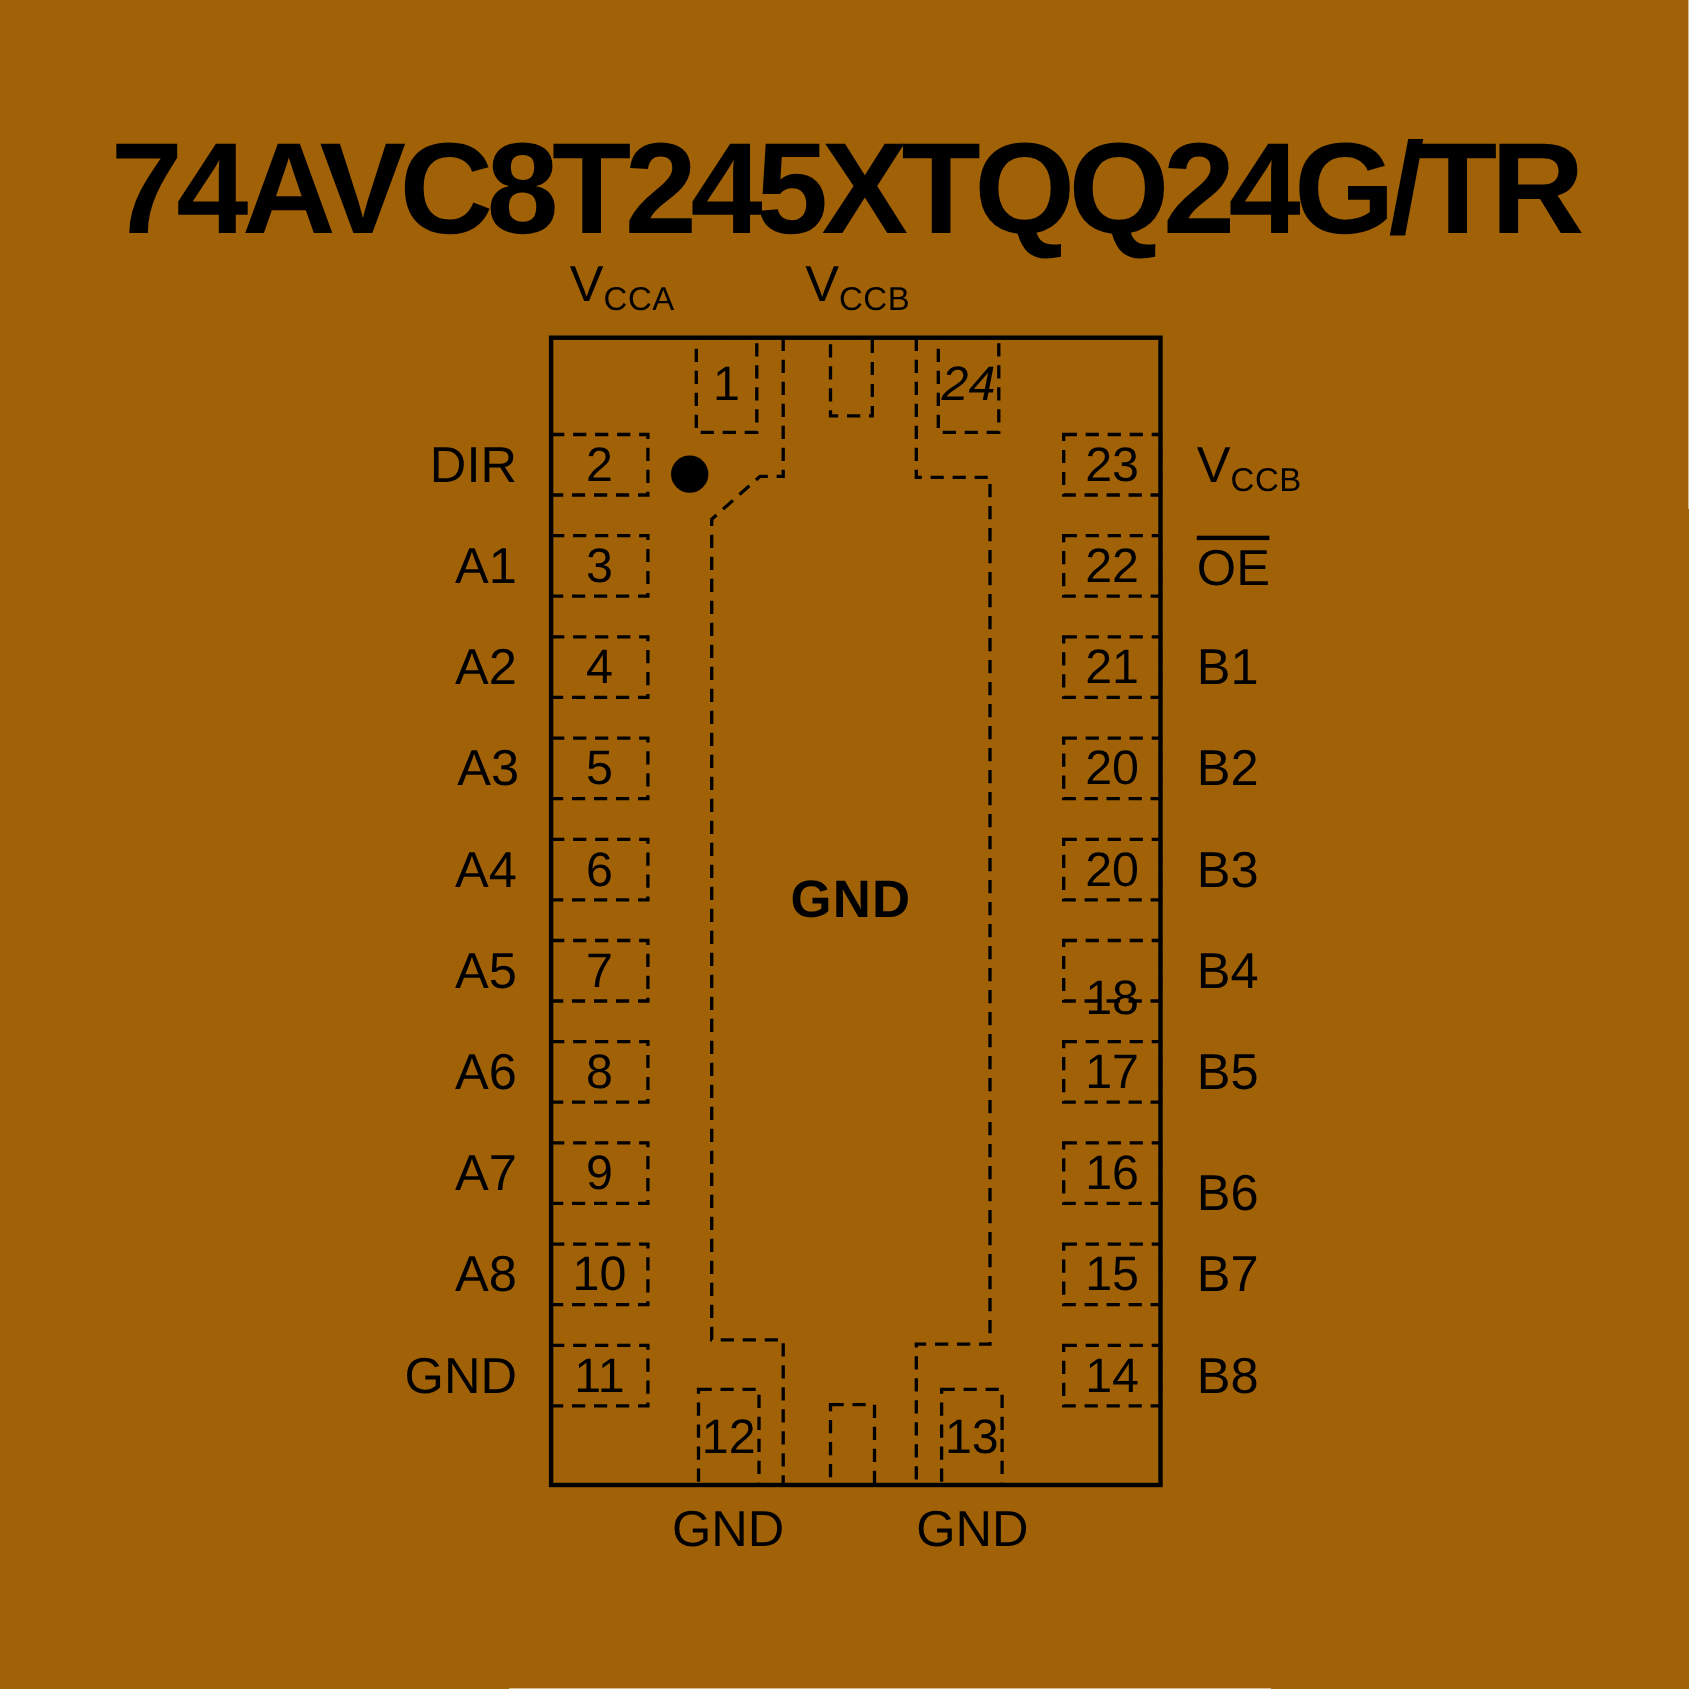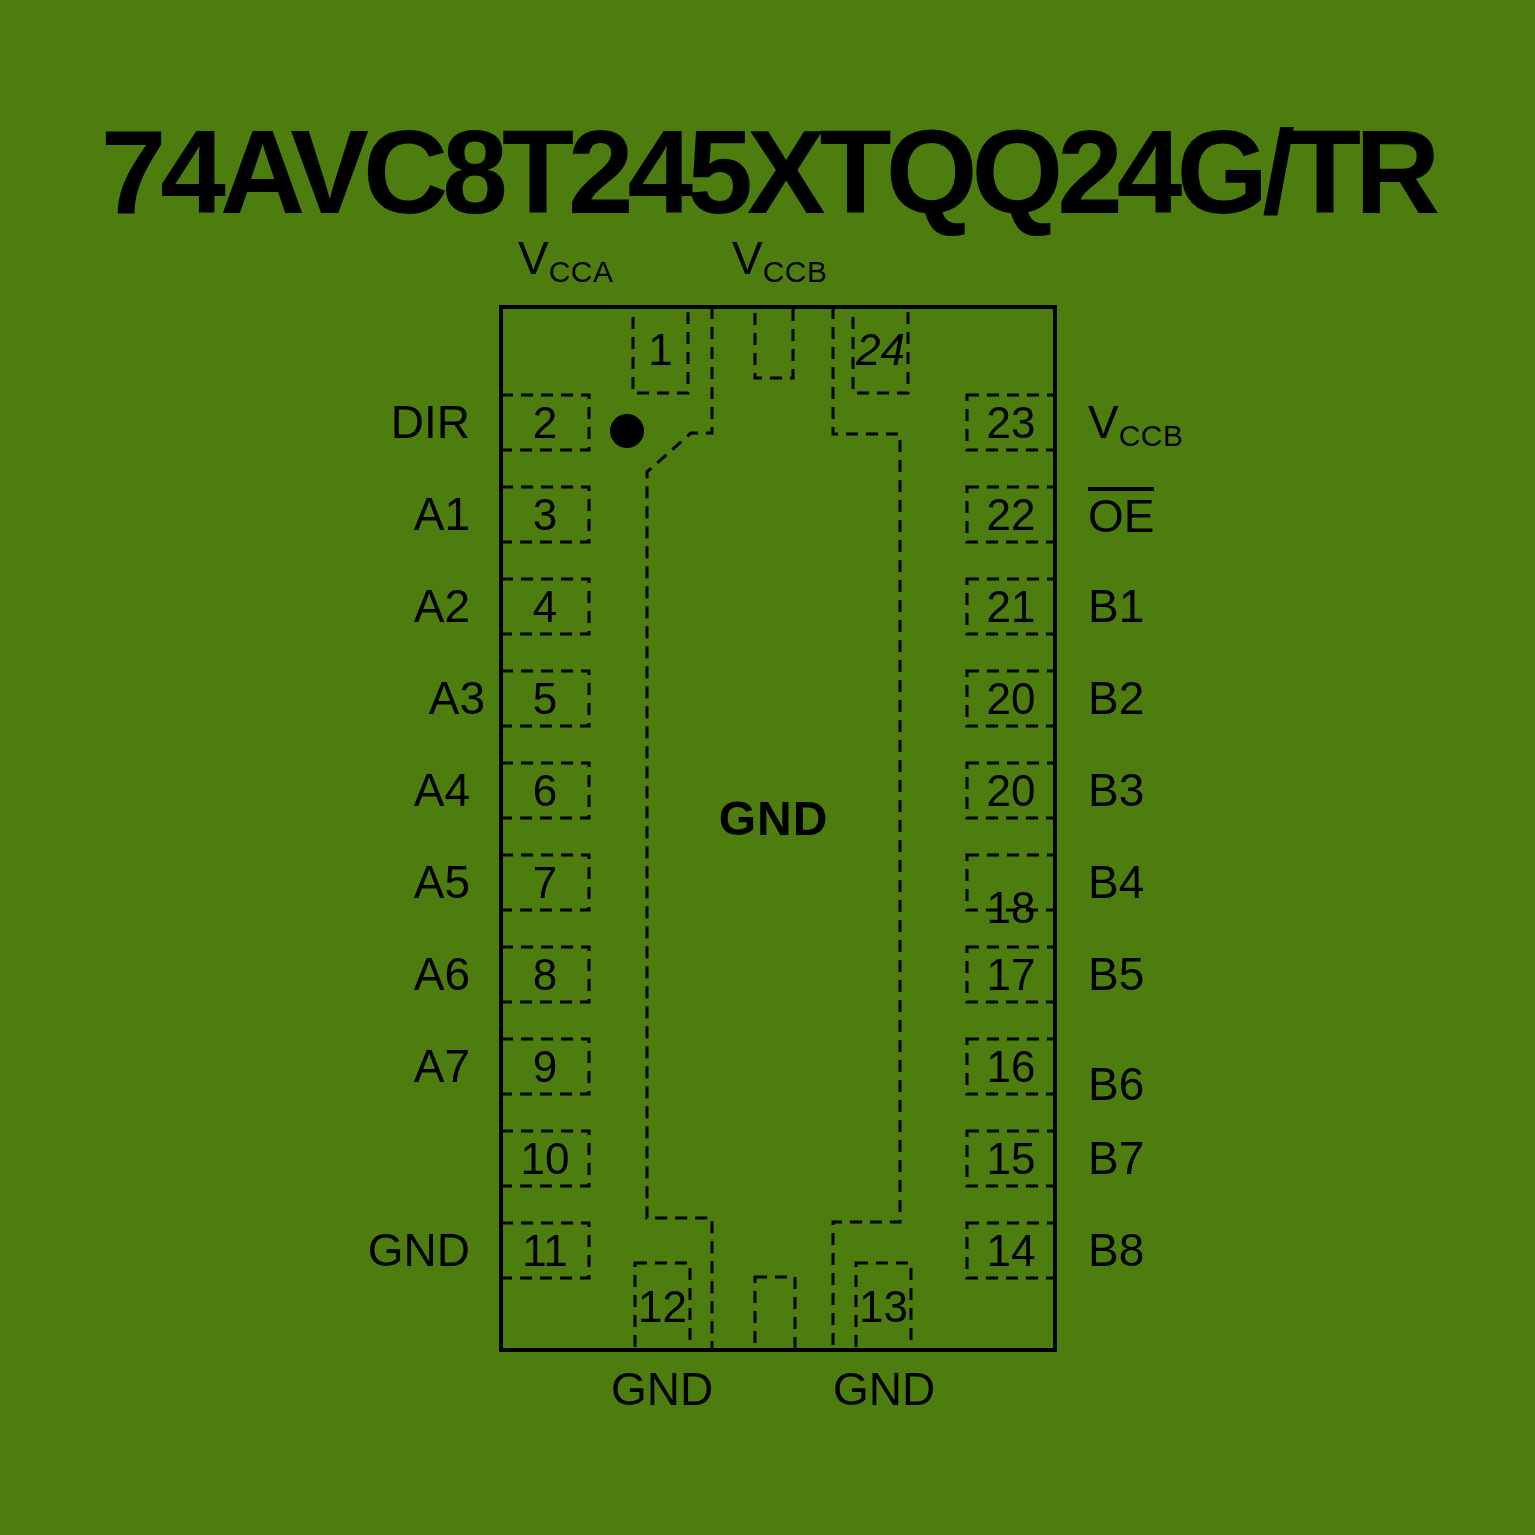--- a/index.html
+++ b/index.html
@@ -1,19 +1,19 @@
 <!DOCTYPE html>
 <html><head>
 <meta charset="utf-8">
 <style>
   html,body{margin:0;padding:0;background:#ffffff;}
   #canvas{
     position:relative;
     width:1535px;height:1535px;
-    background:#4d7c0f;
+    background:#a16207;
     font-family:"Liberation Sans", sans-serif;
     color:#000;
     overflow:hidden;
   }
   #title{
     position:absolute;left:0;right:0;top:104px;
     text-align:center;
     font-size:118px;font-weight:bold;letter-spacing:-6px;
     white-space:nowrap;
   }
@@ -108,25 +108,26 @@
   <div class="num" style="left:501px;top:763px;width:88px;height:55px;">6</div>
   <div class="num" style="left:501px;top:855px;width:88px;height:55px;">7</div>
   <div class="num" style="left:501px;top:947px;width:88px;height:55px;">8</div>
   <div class="num" style="left:501px;top:1039px;width:88px;height:55px;">9</div>
   <div class="num" style="left:501px;top:1131px;width:88px;height:55px;">10</div>
   <div class="num" style="left:501px;top:1223px;width:88px;height:55px;">11</div>
 
   <div class="lbl left-side" style="left:230px;top:395px;width:240px;">DIR</div>
   <div class="lbl left-side" style="left:230px;top:487px;width:240px;">A1</div>
   <div class="lbl left-side" style="left:230px;top:579px;width:240px;">A2</div>
-  <div class="lbl left-side" style="left:245px;top:671px;width:240px;text-align:right;">A3</div>
+  <div class="lbl left-side" style="left:232px;top:671px;width:240px;text-align:right;">A3</div>
   <div class="lbl left-side" style="left:230px;top:763px;width:240px;">A4</div>
   <div class="lbl left-side" style="left:230px;top:855px;width:240px;">A5</div>
   <div class="lbl left-side" style="left:230px;top:947px;width:240px;">A6</div>
   <div class="lbl left-side" style="left:230px;top:1039px;width:240px;">A7</div>
+  <div class="lbl left-side" style="left:230px;top:1131px;width:240px;">A8</div>
   <div class="lbl left-side" style="left:230px;top:1223px;width:240px;">GND</div>
 
   <div class="num" style="left:967px;top:395px;width:88px;height:55px;">23</div>
   <div class="num" style="left:967px;top:487px;width:88px;height:55px;">22</div>
   <div class="num" style="left:967px;top:579px;width:88px;height:55px;">21</div>
   <div class="num" style="left:967px;top:671px;width:88px;height:55px;">20</div>
   <div class="num" style="left:967px;top:763px;width:88px;height:55px;">20</div>
   <div class="num" style="left:967px;top:880px;width:88px;height:55px;">18</div>
   <div class="num" style="left:967px;top:947px;width:88px;height:55px;">17</div>
   <div class="num" style="left:967px;top:1039px;width:88px;height:55px;">16</div>

